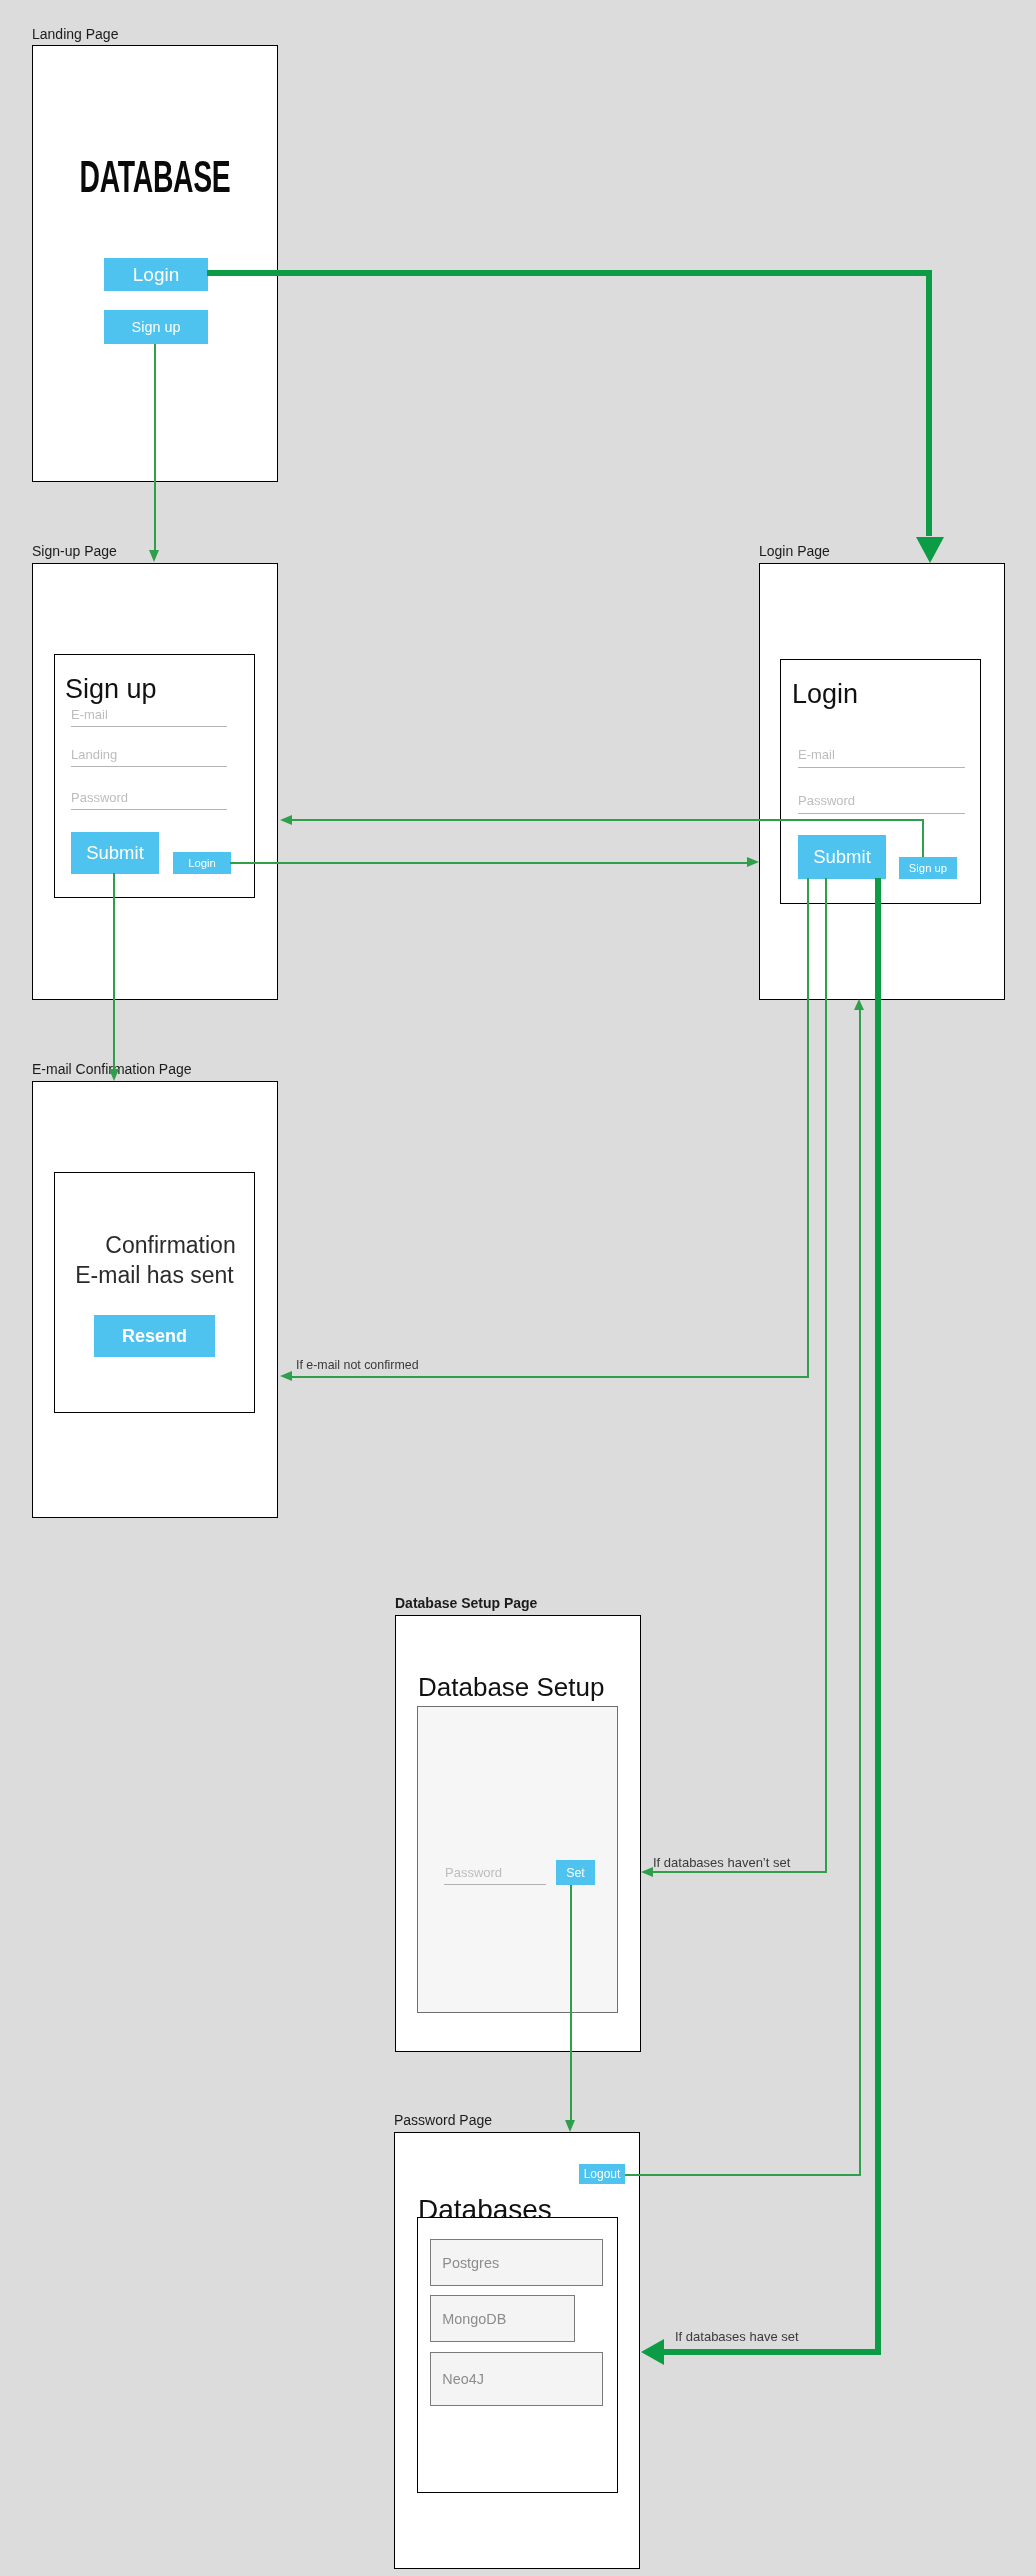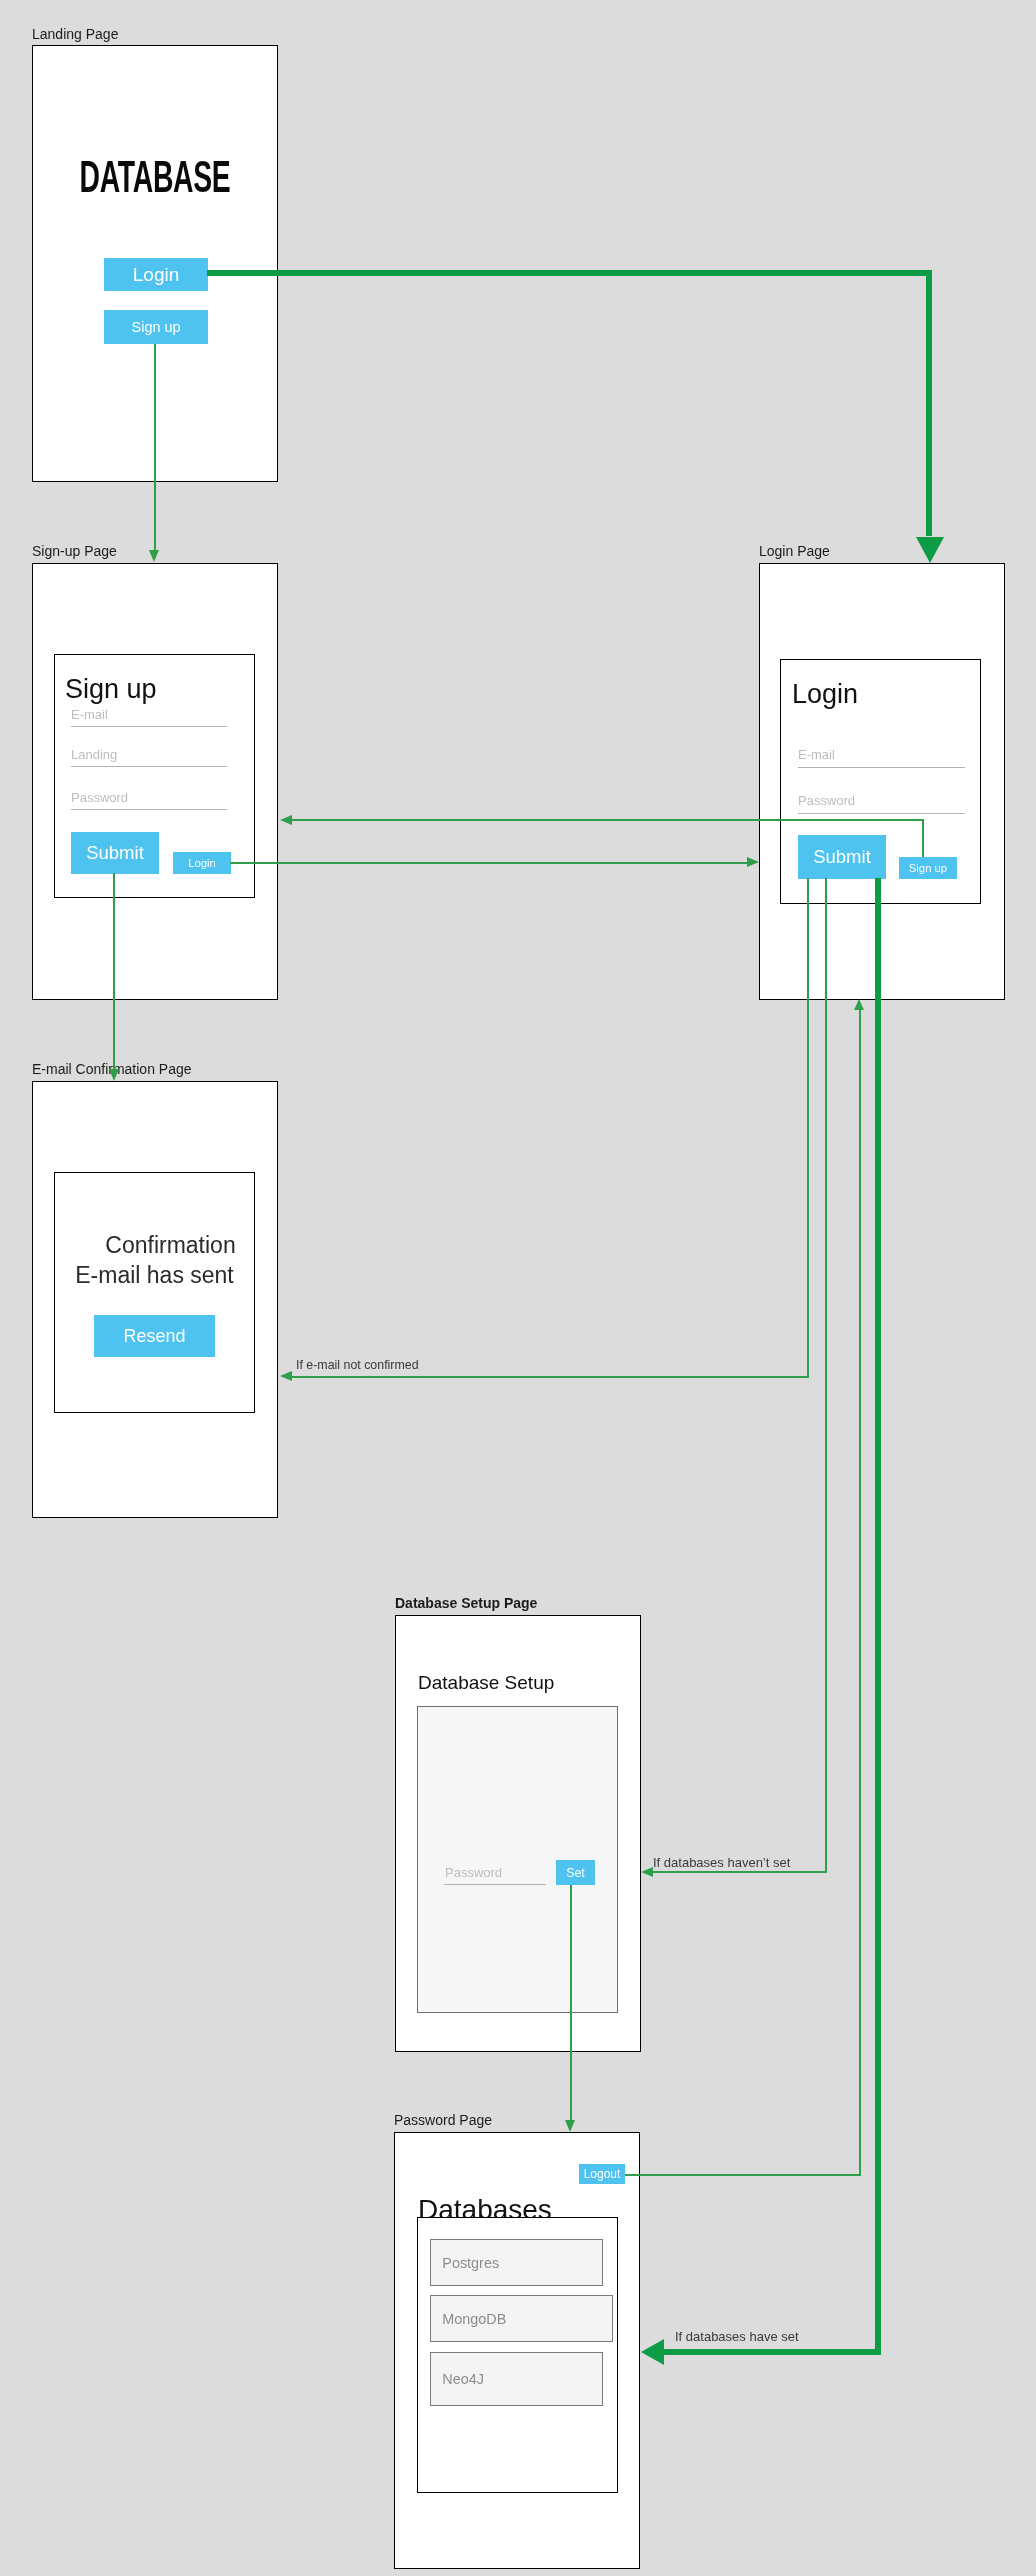--- a/index.html
+++ b/index.html
@@ -133,37 +133,37 @@
 <div class="field-line" style="left:798px;top:813px;width:167px;"></div>
 
 <div class="btn" style="left:798px;top:835px;width:88px;height:44px;font-size:18.5px;">Submit</div>
 <div class="btn" style="left:899px;top:857px;width:58px;height:21.6px;font-size:11.3px;">Sign up</div>
 
 <div class="page-label" style="left:32px;top:1061px;">E-mail Confirmation Page</div>
 <div class="page" style="left:32px;top:1081px;width:246px;height:437px;"></div>
 <div class="inner-box" style="left:54px;top:1172px;width:201px;height:241px;"></div>
 <div class="msg-line" style="left:70px;top:1232px;width:201px;">Confirmation</div>
 <div class="msg-line" style="left:54px;top:1262px;width:201px;">E-mail has sent</div>
-<div class="btn" style="left:94px;top:1315px;width:121px;height:42px;font-size:18px;">Resend</div>
+<div class="btn" style="left:94px;top:1315px;width:121px;height:42px;font-size:18px;font-weight:bold;">Resend</div>
 
 <div class="page-label" style="left:395px;top:1595px;font-weight:bold;">Database Setup Page</div>
 <div class="page" style="left:395px;top:1615px;width:246px;height:437px;"></div>
-<div class="heading" style="left:418px;top:1672px;font-size:19px;">Database Setup</div>
+<div class="heading" style="left:418px;top:1672px;font-size:26px;">Database Setup</div>
 <div class="panel" style="left:417px;top:1706px;width:201px;height:307px;"></div>
 <div class="placeholder" style="left:445px;top:1865px;font-size:13px;">Password</div>
 <div class="field-line" style="left:444px;top:1884px;width:102px;"></div>
 <div class="btn" style="left:556px;top:1860px;width:39px;height:25px;font-size:12.4px;">Set</div>
 
 <div class="page-label" style="left:394px;top:2112px;">Password Page</div>
 <div class="page" style="left:394px;top:2132px;width:246px;height:437px;"></div>
 <div class="btn" style="left:579px;top:2164px;width:46px;height:20px;font-size:12px;">Logout</div>
 <div class="heading" style="left:418px;top:2194px;font-size:28px;">Databases</div>
 <div class="inner-box" style="left:417px;top:2217px;width:201px;height:276px;"></div>
 <div class="db-item" style="left:430px;top:2239px;width:173px;height:47px;">Postgres</div>
-<div class="db-item" style="left:430px;top:2295px;width:183px;height:47px;">MongoDB</div>
+<div class="db-item" style="left:430px;top:2295px;width:145px;height:47px;">MongoDB</div>
 <div class="db-item" style="left:430px;top:2352px;width:173px;height:54px;">Neo4J</div>
 
 <div class="arrow h-thick" style="left:207px;top:270px;width:725px;"></div>
 <div class="arrow v-thick" style="left:926px;top:270px;height:266px;"></div>
 <div class="tri tri-down-thick" style="left:916px;top:537px;"></div>
 
 <div class="arrow v-thin" style="left:154px;top:344px;height:208px;"></div>
 <div class="tri tri-down-thin" style="left:149px;top:550px;"></div>
 
 <div class="arrow v-thin" style="left:113px;top:873px;height:196px;"></div>

